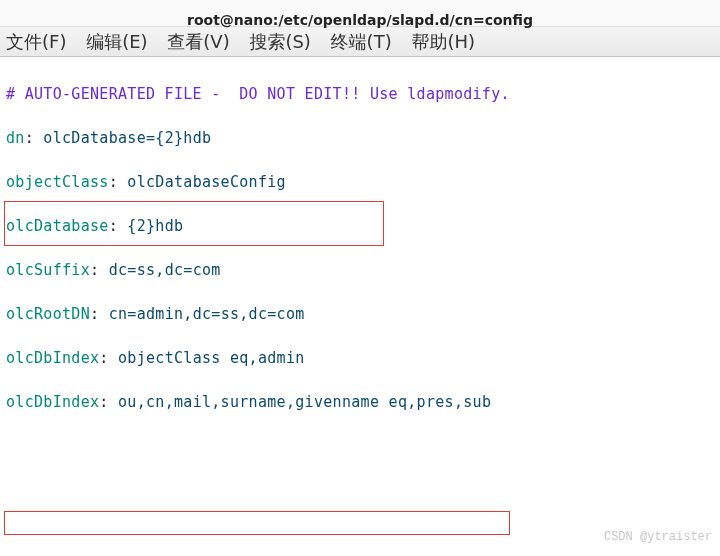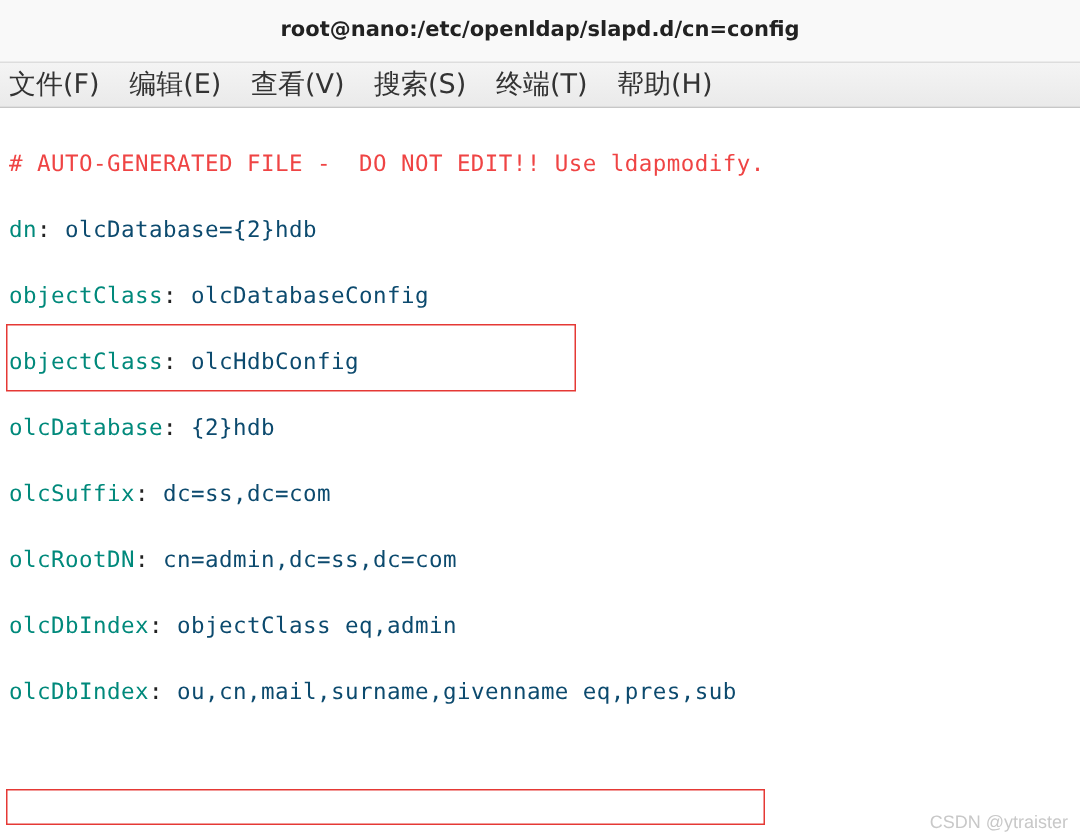--- a/index.html
+++ b/index.html
@@ -6,21 +6,21 @@
   body {
     font-family: "DejaVu Sans Mono", "Liberation Mono", monospace;
     font-size: 15px;
     background: #fff;
     width: 720px;
     height: 556px;
     overflow: hidden;
     position: relative;
   }
   .titlebar {
-    height: 42px;
+    height: 27px;
     line-height: 40px;
     text-align: center;
     font-family: "DejaVu Sans", "Liberation Sans", sans-serif;
     font-size: 14px;
     font-weight: bold;
     color: #222;
     background: #f9f9f9;
     border-bottom: 1px solid #ddd;
   }
   .menubar {
@@ -34,38 +34,38 @@
     border-bottom: 1px solid #c7c7c7;
   }
   .menubar span { margin-right: 14px; cursor: pointer; }
   .term {
     padding: 4px 6px 30px 6px;
     line-height: 22px;
     letter-spacing: 0.3px;
     white-space: pre;
     position: relative;
   }
-  .cmt { color: #ef4444; margin-top: 13px; }       
+  .cmt { color: #6d28d9; margin-top: 13px; }       
   .kw  { color: #00897b; text-align: right; }       
   .val { color: #0c4a6e; }       
   .sep { color: #222; }
   
   .hlbox {
     position: absolute;
     border: 1.5px solid #e53935;
     background: transparent;
     pointer-events: none;
   }
   .box1 { left: 4px;  top: 144px; width: 380px; height: 45px; }
   .box2 { left: 4px;  top: 454px; width: 506px; height: 24px; }
   .watermark {
     position: absolute;
     right: 8px;
-    bottom: 1px;
-    font-family: Liberation Sans, sans-serif;
+    bottom: 12px;
+    font-family: Liberation Mono, monospace;
     font-size: 12px;
     color: #c8c8c8;
   }
 </style>
 </head>
 <body>
 
 <div class="titlebar">root@nano:/etc/openldap/slapd.d/cn=config</div>
 
 <div class="menubar">
@@ -74,21 +74,20 @@
   <span>查看(V)</span>
   <span>搜索(S)</span>
   <span>终端(T)</span>
   <span>帮助(H)</span>
 </div>
 
 <div class="term">
 <div><span class="cmt"># AUTO-GENERATED FILE -  DO NOT EDIT!! Use ldapmodify.</span></div>
 <div><span class="kw">dn</span><span class="sep">: </span><span class="val">olcDatabase={2}hdb</span></div>
 <div><span class="kw">objectClass</span><span class="sep">: </span><span class="val">olcDatabaseConfig</span></div>
-<div><span class="kw">objectClass</span><span class="sep">: </span><span class="val">olcHdbConfig</span></div>
 <div><span class="kw">olcDatabase</span><span class="sep">: </span><span class="val">{2}hdb</span></div>
 <div><span class="kw">olcSuffix</span><span class="sep">: </span><span class="val">dc=ss,dc=com</span></div>
 <div><span class="kw">olcRootDN</span><span class="sep">: </span><span class="val">cn=admin,dc=ss,dc=com</span></div>
 <div><span class="kw">olcDbIndex</span><span class="sep">: </span><span class="val">objectClass eq,admin</span></div>
 <div><span class="kw">olcDbIndex</span><span class="sep">: </span><span class="val">ou,cn,mail,surname,givenname eq,pres,sub</span></div>
 
 
 
 
 

